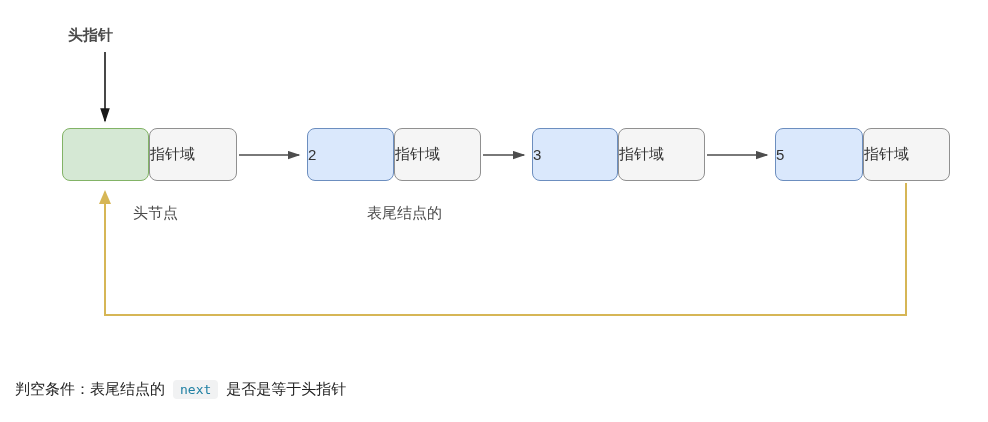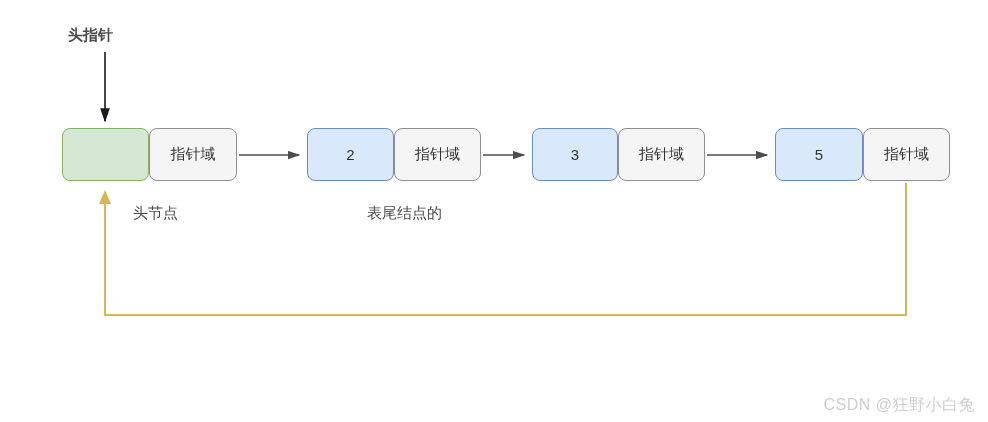--- a/index.html
+++ b/index.html
@@ -9,21 +9,21 @@
     --loop-color:#d6b656; --arrow-color:#4d4d4d;
     --label-color:#4a4a4a; --box-text:#333333;
     --code-color:#2080a3; --code-bg:#f1f2f3;
     --caption-color:#222222; --watermark-color:#cfcfcf;
   }
   *{margin:0;padding:0;box-sizing:border-box;}
   body{font-family:"Liberation Sans","DejaVu Sans",sans-serif;background:#ffffff;}
   .canvas{position:relative;width:988px;height:422px;background:#ffffff;overflow:hidden;}
   .svg-layer{position:absolute;left:0;top:0;width:988px;height:422px;pointer-events:none;}
   .box{position:absolute;top:128px;height:53px;border-radius:8px;
-       display:flex;align-items:center;justify-content:center;
+       display:flex;align-items:center;
        font-size:15px;color:var(--box-text);}
   .data-box.green{background:var(--green-fill);border:1px solid var(--green-stroke);}
   .data-box.blue{background:var(--blue-fill);border:1px solid var(--blue-stroke);}
   .ptr-box{background:var(--grey-fill);border:1px solid var(--grey-stroke);}
   .diagram-label{position:absolute;font-size:15px;font-weight:normal;color:var(--label-color);}
   .head-pointer-label{position:absolute;left:68px;top:26px;font-size:15px;font-weight:bold;color:var(--label-color);}
   .caption{position:absolute;left:15px;top:380px;font-size:15px;color:var(--caption-color);
            display:flex;align-items:center;white-space:nowrap;}
   .caption .code{font-family:"DejaVu Sans Mono","Liberation Mono",monospace;
            font-size:13px;color:var(--code-color);background:var(--code-bg);
@@ -81,15 +81,19 @@
   <div class="box data-box blue" style="left:775px;width:88px;">
     <span>5</span>
   </div>
   <div class="box ptr-box" style="left:863px;width:87px;">
     <span>指针域</span>
   </div>
 
   <div class="diagram-label" style="left:133px;top:204px;">头节点</div>
   <div class="diagram-label" style="left:367px;top:204px;">表尾结点的</div>
 
+  <div class="caption">
+    <span>判空条件：表尾结点的</span>
+    <span class="code">next</span>
+    <span>是否是等于头指针</span>
+  </div>
 
-  <div class="watermark">CSDN @狂野小白兔</div>
 </div>
 
 </body></html>

